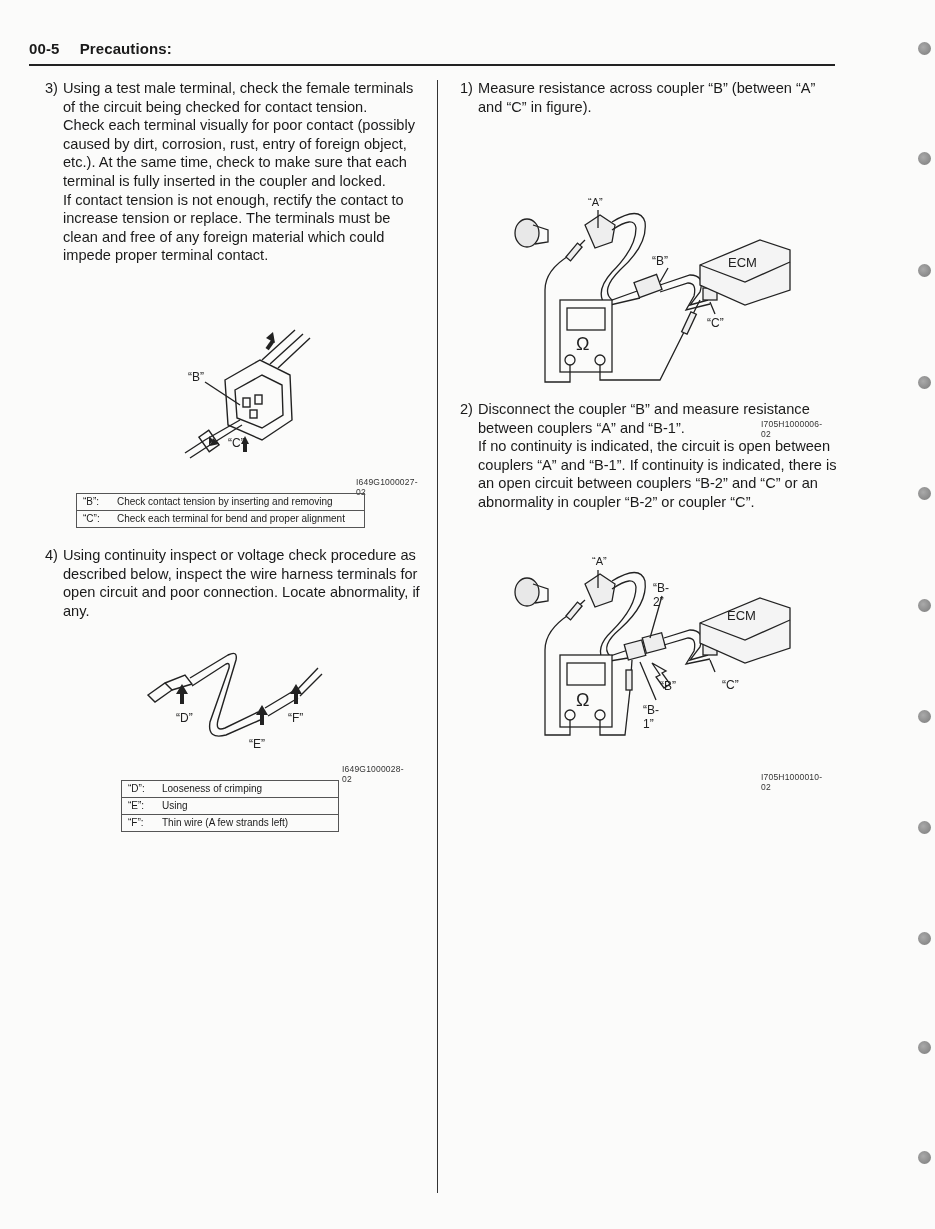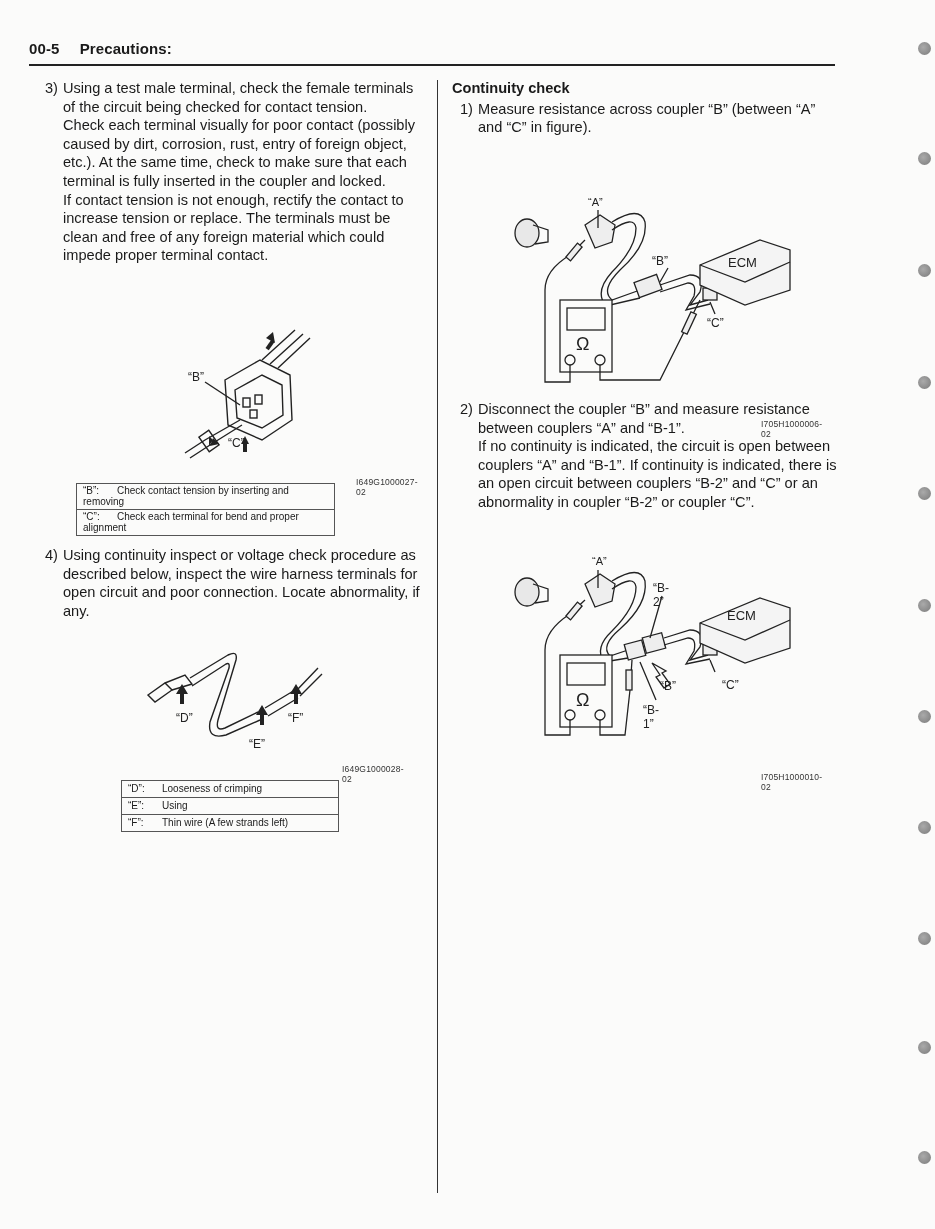--- a/index.html
+++ b/index.html
@@ -78,21 +78,21 @@
       <polygon points="213,438 219,444 210,446"></polygon>
       <polygon points="213,440 209,436 209,446"></polygon>
       <polygon points="241,444 245,436 249,444"></polygon>
       <rect x="243" y="444" width="4" height="8"></rect>
     </g>
   </svg>
   <span class="label" style="left:188px;top:370px;">“B”</span>
   <span class="label" style="left:228px;top:436px;">“C”</span>
   <span class="fig-code" style="left:356px;top:477px;">I649G1000027-02</span>
 </div>
-<table class="legend" style="left:76px;top:483px;width:259px;padding-left:10px;">
+<table class="legend" style="left:76px;top:493px;width:289px;padding-left:10px;">
   <tbody>
       <tr>
         <td><span class="key">“B”:</span><span>Check contact tension by inserting and removing</span></td>
       </tr>
   <tr>
         <td><span class="key">“C”:</span><span>Check each terminal for bend and proper alignment</span></td>
       </tr>
 </tbody>
   </table>
 
@@ -138,21 +138,20 @@
   <tr>
         <td><span class="key">“E”:</span><span>Using</span></td>
       </tr>
   <tr>
         <td><span class="key">“F”:</span><span>Thin wire (A few strands left)</span></td>
       </tr>
 </tbody>
   </table>
 
 <div class="col col-right">
-  <div class="section-title">Continuity check</div>
   <div class="step" style="margin-left:8px;">
     <span class="stepnum">1)</span>
     <p>Measure resistance across coupler “B” (between “A” and “C” in figure).</p>
   </div>
 </div>
 
 <div class="figure" style="position:absolute;left:0;top:0;">
   <svg width="935" height="1229" style="left:0;top:0;">
     <g stroke="#222" stroke-width="1.3" fill="none">
 

